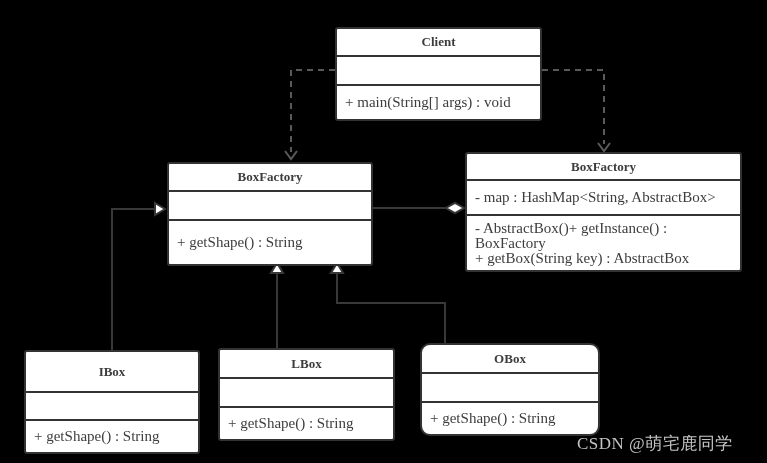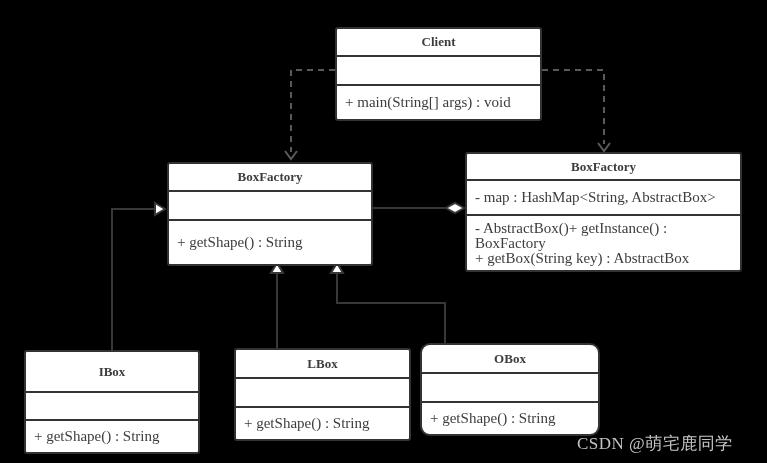--- a/index.html
+++ b/index.html
@@ -102,21 +102,21 @@
           <div class="cls-line">+ getBox(String key) : AbstractBox</div>
         </div>
       </div>
       <div class="uml-class" style="left: 24px; top: 350px; width: 176px;">
         <div class="cls-title" style="height: 39px;">IBox</div>
         <div class="cls-attrs" style="height: 28px;"></div>
         <div class="cls-methods" style="height: 33px;">
           <div class="cls-line">+ getShape() : String</div>
         </div>
       </div>
-      <div class="uml-class" style="left: 234px; top: 348px; width: 177px;">
+      <div class="uml-class" style="left: 218px; top: 348px; width: 177px;">
         <div class="cls-title" style="height: 27px;">LBox</div>
         <div class="cls-attrs" style="height: 29px;"></div>
         <div class="cls-methods" style="height: 33px;">
           <div class="cls-line">+ getShape() : String</div>
         </div>
       </div>
       <div class="uml-class" style="left: 420px; top: 343px; width: 180px; border-radius: 10px;">
         <div class="cls-title" style="height: 27px;">OBox</div>
         <div class="cls-attrs" style="height: 29px;"></div>
         <div class="cls-methods" style="height: 33px;">

